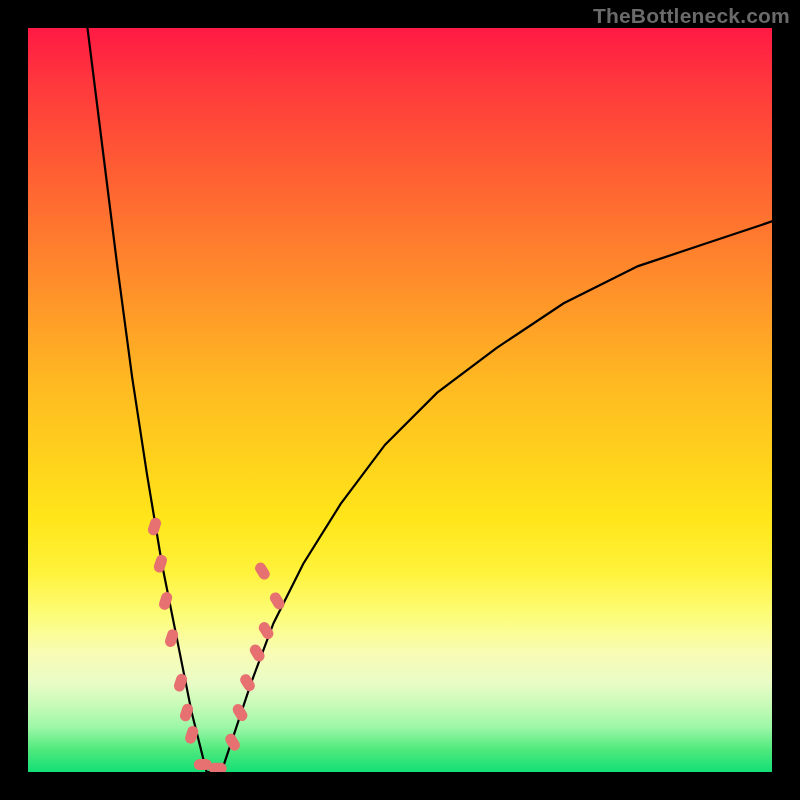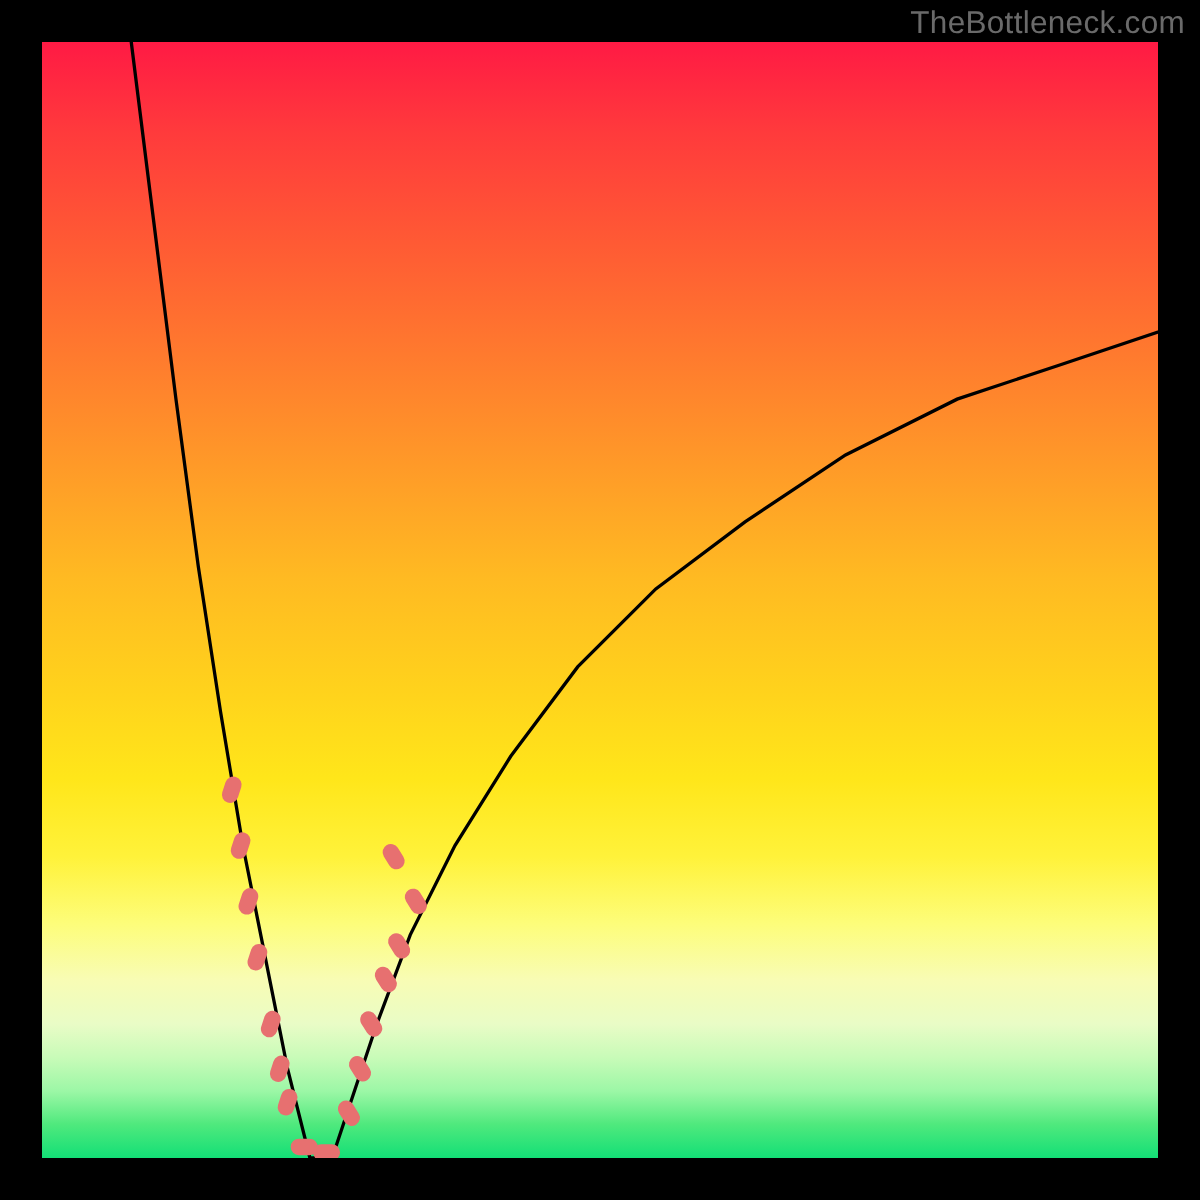--- a/index.html
+++ b/index.html
@@ -47,21 +47,21 @@
       #4fe97d 97%,
       #13df76 100%
     );
   }
   .watermark {
     position: absolute;
     top: 4px;
     right: 10px;
     color: #6a6a6a;
     font-size: 21px;
-    font-weight: 400;
+    font-weight: 700;
     letter-spacing: 0.2px;
     user-select: none;
   }
   svg.curve {
     position: absolute;
     inset: 0;
   }
   .curve-path {
     fill: none;
     stroke: #000;

